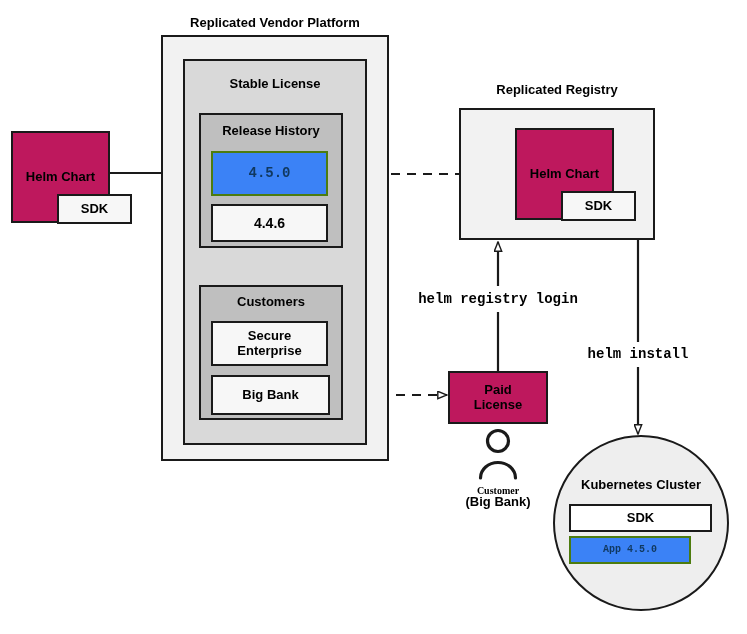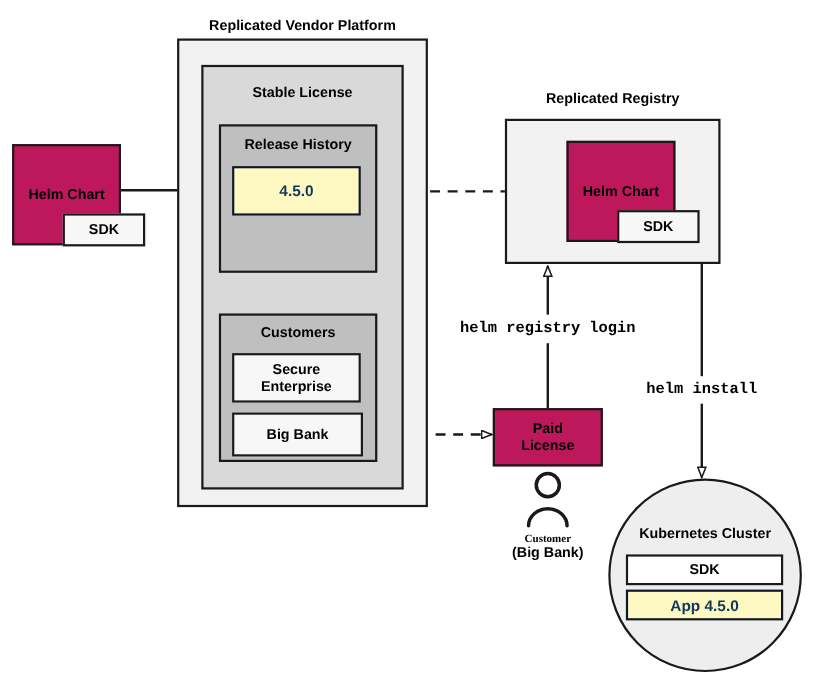--- a/index.html
+++ b/index.html
@@ -63,23 +63,24 @@
   }
   .box-gray {
     background: #be185d;
     border: 2px solid #1a1a1a;
   }
   .box-plain-white {
     background: #FFFFFF;
     border: 2px solid #1a1a1a;
   }
   .box-blue {
-    background: #fef9c3;
-    border: 2px solid #0f172a;
+    background: #3b82f6;
+    border: 2px solid #4d7c0f;
     color: #10385F;
+    font-family: Liberation Mono, monospace;
   }
   .group-heading {
     position: absolute;
     font-weight: bold;
     color: #000000;
     text-align: center;
     white-space: nowrap;
   }
   .cluster-circle {
     position: absolute;
@@ -142,20 +143,23 @@
 
   <div class="box-mid" style="position:absolute; left:183px; top:59px; width:184px; height:386px; box-sizing:border-box;"></div>
   <div class="group-heading" style="left:183px; top:76px; width:184px; font-size:13px;">Stable License</div>
 
   <div class="box-inner" style="position:absolute; left:199px; top:113px; width:144px; height:135px; box-sizing:border-box;"></div>
   <div class="group-heading" style="left:199px; top:123px; width:144px; font-size:13px;">Release History</div>
 
   <div class="node box-blue" style="left:211px; top:151px; width:117px; height:45px; font-size:14px;">
     <span>4.5.0</span>
   </div>
+  <div class="node box-white" style="left:211px; top:204px; width:117px; height:38px; font-size:14px;">
+    <span>4.4.6</span>
+  </div>
 
   <div class="box-inner" style="position:absolute; left:199px; top:285px; width:144px; height:135px; box-sizing:border-box;"></div>
   <div class="group-heading" style="left:199px; top:294px; width:144px; font-size:13px;">Customers</div>
 
   <div class="node box-white" style="left:211px; top:321px; width:117px; height:45px; font-size:13px; flex-direction:column;">
     <span>Secure</span>
     <span>Enterprise</span>
   </div>
   <div class="node box-white" style="left:211px; top:375px; width:119px; height:40px; font-size:13px;">
     <span>Big Bank</span>
@@ -189,17 +193,17 @@
   </div>
   <div class="title-label" style="left:428px; top:485px; width:140px; font-size:10px;font-family:Liberation Serif, serif;">Customer</div>
   <div class="title-label" style="left:428px; top:494px; width:140px; font-size:13px;">(Big Bank)</div>
 
   <div class="cluster-circle" style="left:553px; top:435px; width:176px; height:176px;"></div>
   <div class="group-heading" style="left:553px; top:477px; width:176px; font-size:13px;">Kubernetes Cluster</div>
 
   <div class="node box-plain-white" style="left:569px; top:504px; width:143px; height:28px; font-size:13px;">
     <span>SDK</span>
   </div>
-  <div class="node box-blue" style="left:569px; top:536px; width:143px; height:28px; font-size:14px;">
+  <div class="node box-blue" style="left:569px; top:536px; width:122px; height:28px; font-size:10px;">
     <span>App 4.5.0</span>
   </div>
 
 </div>
 
 </body></html>

